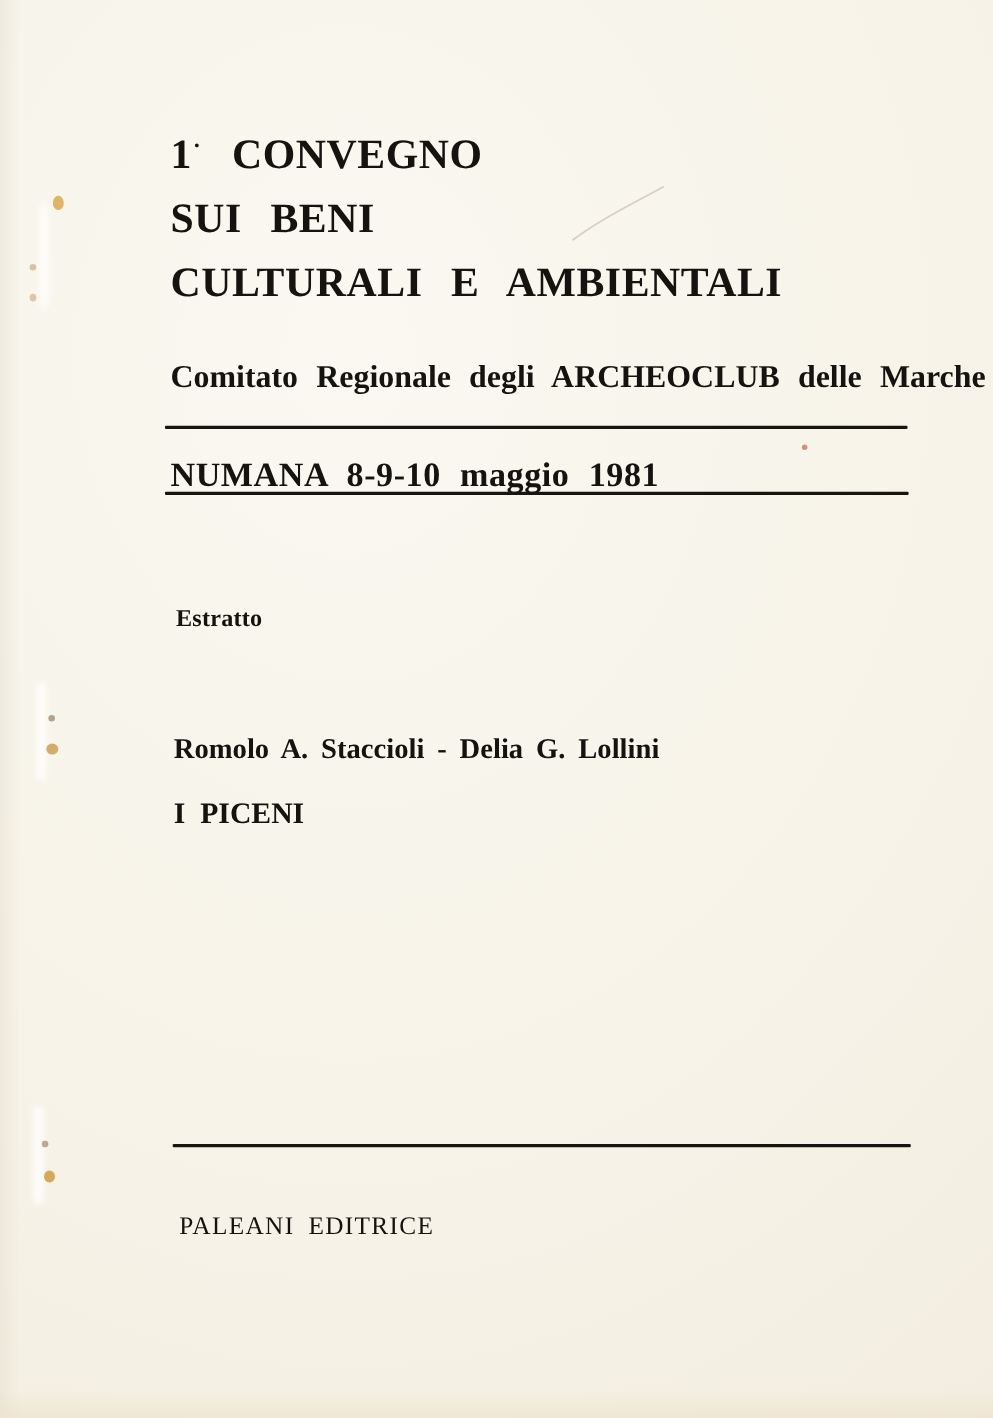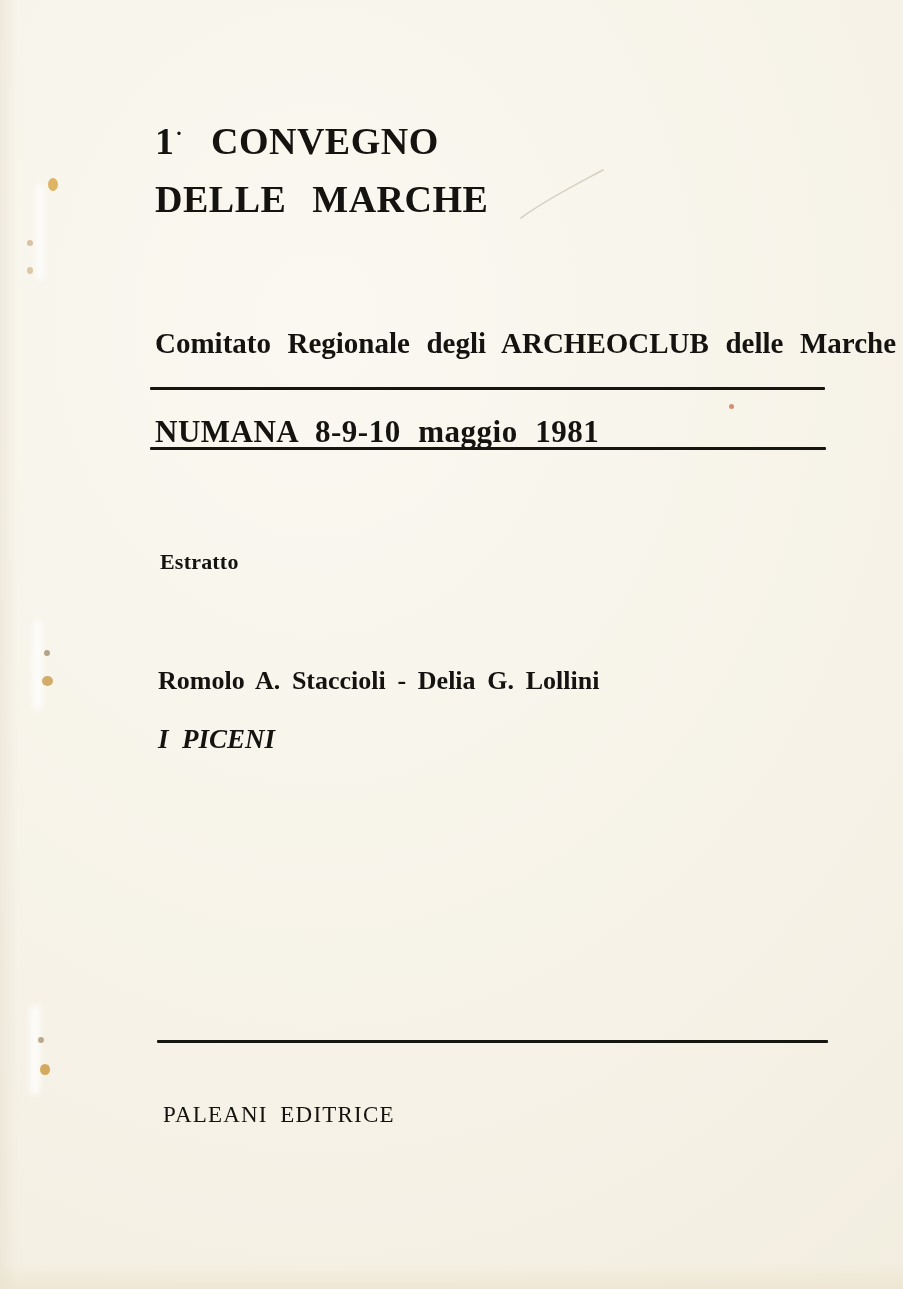--- a/index.html
+++ b/index.html
@@ -89,21 +89,20 @@
     white-space: nowrap;
     text-align: right;
   }
   .work-title {
     position: absolute;
     left: 158px;
     top: 724px;
     font-size: 27px;
     font-weight: bold;
     word-spacing: 0.25em;
-    font-style: italic;
   }
   .publisher {
     position: absolute;
     left: 163px;
     top: 1090px;
     font-size: 23px;
     font-weight: normal;
     letter-spacing: 1.2px;
     word-spacing: 0.25em;
     margin-top: 12px;
@@ -141,21 +140,22 @@
     pointer-events: none;
   }
 </style>
 </head>
 <body>
 
 <div class="scan-page">
 
   <div class="title-block">
     <div><span>1</span><span class="ordinal-mark">·</span> <span>CONVEGNO</span></div>
-    <div>DELLE MARCHE</div>
+    <div>SUI BENI</div>
+    <div>CULTURALI E AMBIENTALI</div>
   </div>
 
   <div class="subtitle">Comitato Regionale degli ARCHEOCLUB delle Marche</div>
 
   <div class="rule rule-1"></div>
 
   <div class="event-line">NUMANA 8-9-10 maggio 1981</div>
 
   <div class="rule rule-2"></div>
 

